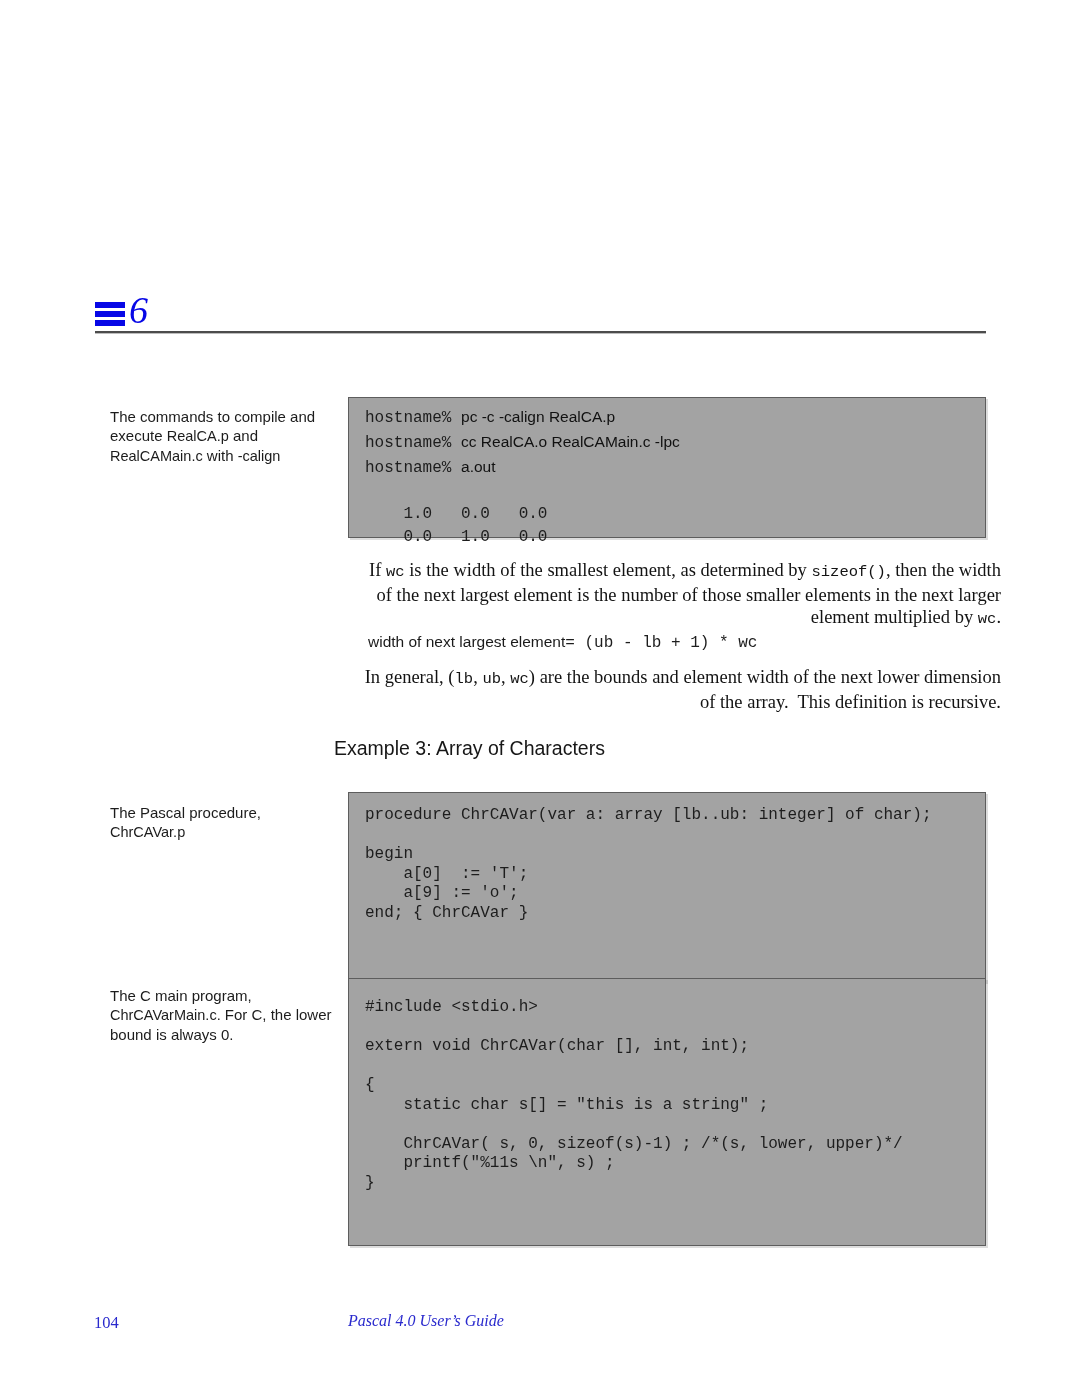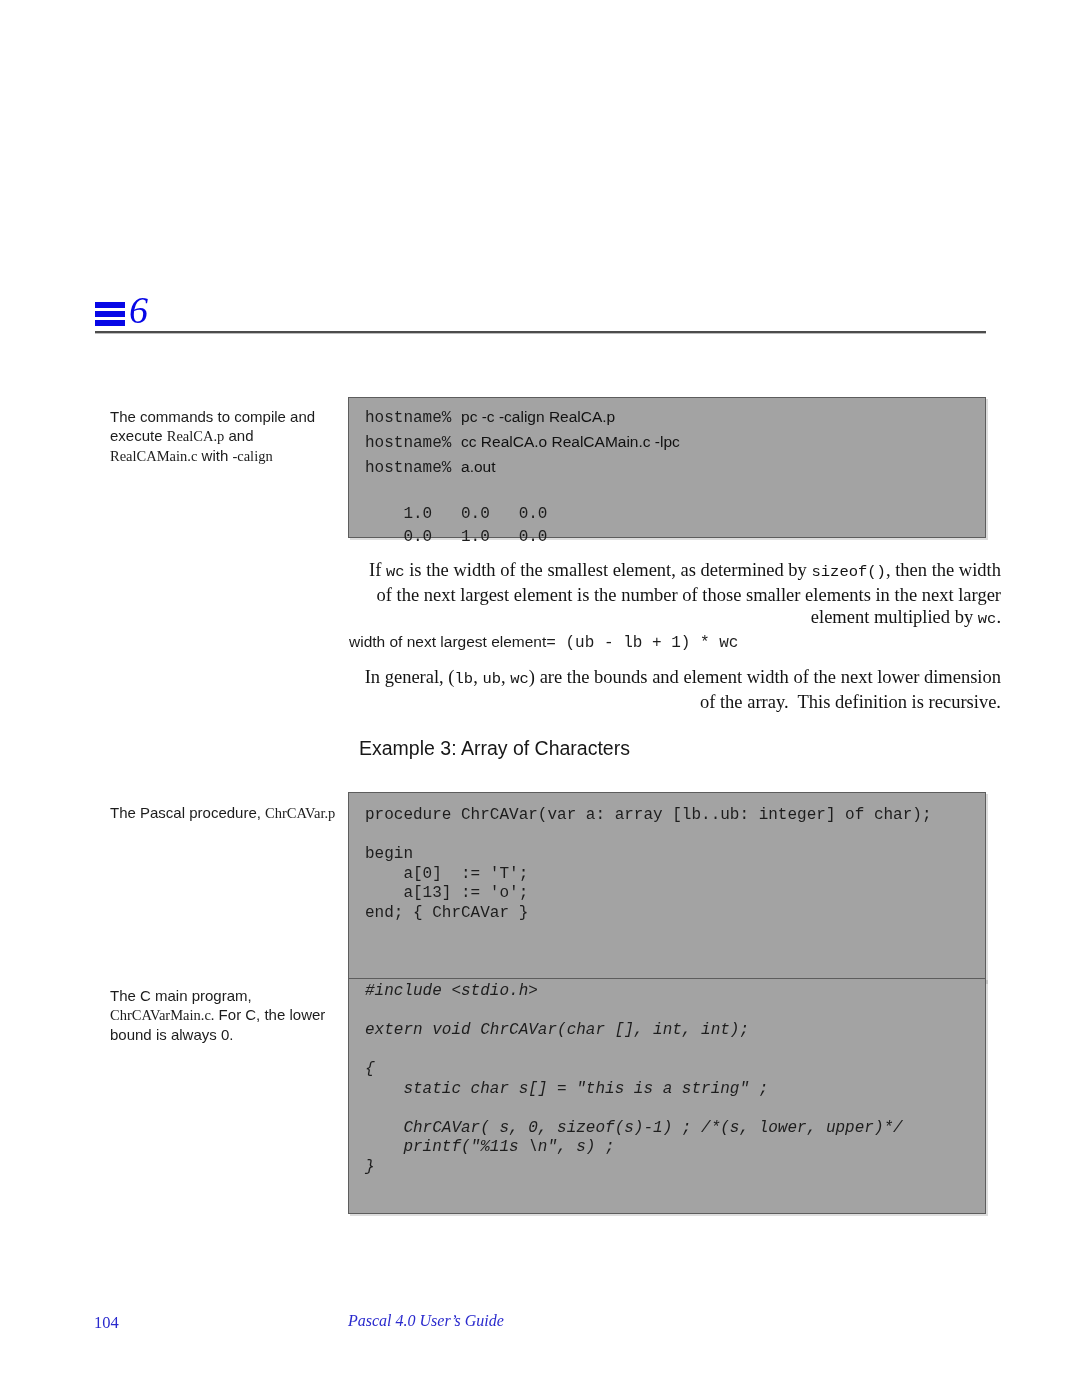--- a/index.html
+++ b/index.html
@@ -13,45 +13,45 @@
   
   .chapter-icon{left:95px;top:302px;width:30px;}
   .chapter-icon .bar{height:6px;width:30px;background:var(--blue);margin-bottom:3px;}
   .chapter-num{left:129px;top:291px;font-family:"Liberation Serif",serif;font-style:italic;
     font-size:38px;line-height:38px;color:var(--blue);}
   .rule{left:95px;top:331px;width:891px;height:2px;background:#4c4c4c;border-bottom:1px solid #bdbdbd;}
 
   
   .sidebar{left:110px;width:230px;font-family:"Liberation Sans",sans-serif;
     font-size:15px;line-height:19px;color:#1c1c1c;}
-  .sidebar .seg-mono{font-family:Liberation Serif, serif;font-size:14.5px;}
+  .sidebar .seg-mono{font-family:Liberation Sans, sans-serif;font-size:14.5px;}
 
   
   .codebox{left:348px;width:638px;box-sizing:border-box;background:#a3a3a3;
     border:1px solid #5d5d5d;box-shadow:2px 2px 0 rgba(120,120,120,.25);}
   .codebox .code-line{white-space:pre;font-family:"Liberation Mono",monospace;
     font-size:16px;color:#1d1d1d;}
   .box1{top:397px;height:141px;padding:7px 8px 0 16px;}
   .box1 .code-line{line-height:23px;}
   .box2{top:792px;height:190px;padding:13px 8px 0 16px;}
-  .box3{top:978px;height:236px;padding:3px 8px 0 16px;font-style:italic;}
+  .box3{top:978px;height:268px;padding:19px 8px 0 16px;}
   .box2 .code-line,.box3 .code-line{line-height:19.5px;}
   .seg-input{font-family:"Liberation Sans",sans-serif;font-size:15.5px;color:#111;}
   .seg-code{font-family:"Liberation Mono",monospace;}
 
   
   .para{left:349px;width:652px;font-size:18.5px;line-height:22.5px;color:#131313;white-space:pre-wrap;text-align:right;}
   .p1{top:559px;}
   .p2{top:666px;}
   .para .seg-mono{font-family:"Liberation Mono",monospace;font-size:15.5px;}
-  .formula{left:349px;top:633px;white-space:pre;}
+  .formula{left:368px;top:633px;white-space:pre;}
   .formula .seg-sans{font-family:"Liberation Sans",sans-serif;font-size:15.5px;color:#1a1a1a;}
   .formula .seg-code{font-family:"Liberation Mono",monospace;font-size:16px;color:#1d1d1d;}
 
-  .heading{left:359px;top:737px;font-family:"Liberation Sans",sans-serif;
+  .heading{left:334px;top:737px;font-family:"Liberation Sans",sans-serif;
     font-size:19.5px;color:#171717;font-weight:400;}
 
   
   .footer-page{left:94px;top:1313px;font-family:"Liberation Serif",serif;
     font-size:16.5px;color:var(--fblue);}
   .footer-title{left:348px;top:1312px;font-family:"Liberation Serif",serif;
     font-style:italic;font-size:16px;color:var(--fblue);}
 </style>
 </head>
 <body>
@@ -81,21 +81,21 @@
   <div class="abs para p2"><span class="seg-serif">In general, (</span><span class="seg-mono">lb</span><span class="seg-serif">, </span><span class="seg-mono">ub</span><span class="seg-serif">, </span><span class="seg-mono">wc</span><span class="seg-serif">) are the bounds and element width of the next lower dimension of the array.  This definition is recursive.</span></div>
 
   <div class="abs heading">Example 3: Array of Characters</div>
 
   <div class="abs sidebar" style="top:803px"><span class="seg-sans">The Pascal procedure, </span><span class="seg-mono">ChrCAVar.p</span></div>
   <div class="abs codebox box2">
       <div class="code-line"><span class="seg-code">procedure ChrCAVar(var a: array [lb..ub: integer] of char);</span></div>
       <div class="code-line">&nbsp;</div>
       <div class="code-line"><span class="seg-code">begin</span></div>
       <div class="code-line"><span class="seg-code">    a[0]  := 'T';</span></div>
-      <div class="code-line"><span class="seg-code">    a[13] := 'o';</span></div>
+      <div class="code-line"><span class="seg-code">    a[9] := 'o';</span></div>
       <div class="code-line"><span class="seg-code">end; { ChrCAVar }</span></div>
     </div>
 
   <div class="abs sidebar" style="top:986px;width:234px"><span class="seg-sans">The C main program, </span><span class="seg-mono">ChrCAVarMain.c.</span><span class="seg-sans"> For C, the lower bound is always 0.</span></div>
   <div class="abs codebox box3">
       <div class="code-line"><span class="seg-code">#include &lt;stdio.h&gt;</span></div>
       <div class="code-line">&nbsp;</div>
       <div class="code-line"><span class="seg-code">extern void ChrCAVar(char [], int, int);</span></div>
       <div class="code-line">&nbsp;</div>
       <div class="code-line"><span class="seg-code">{</span></div>

